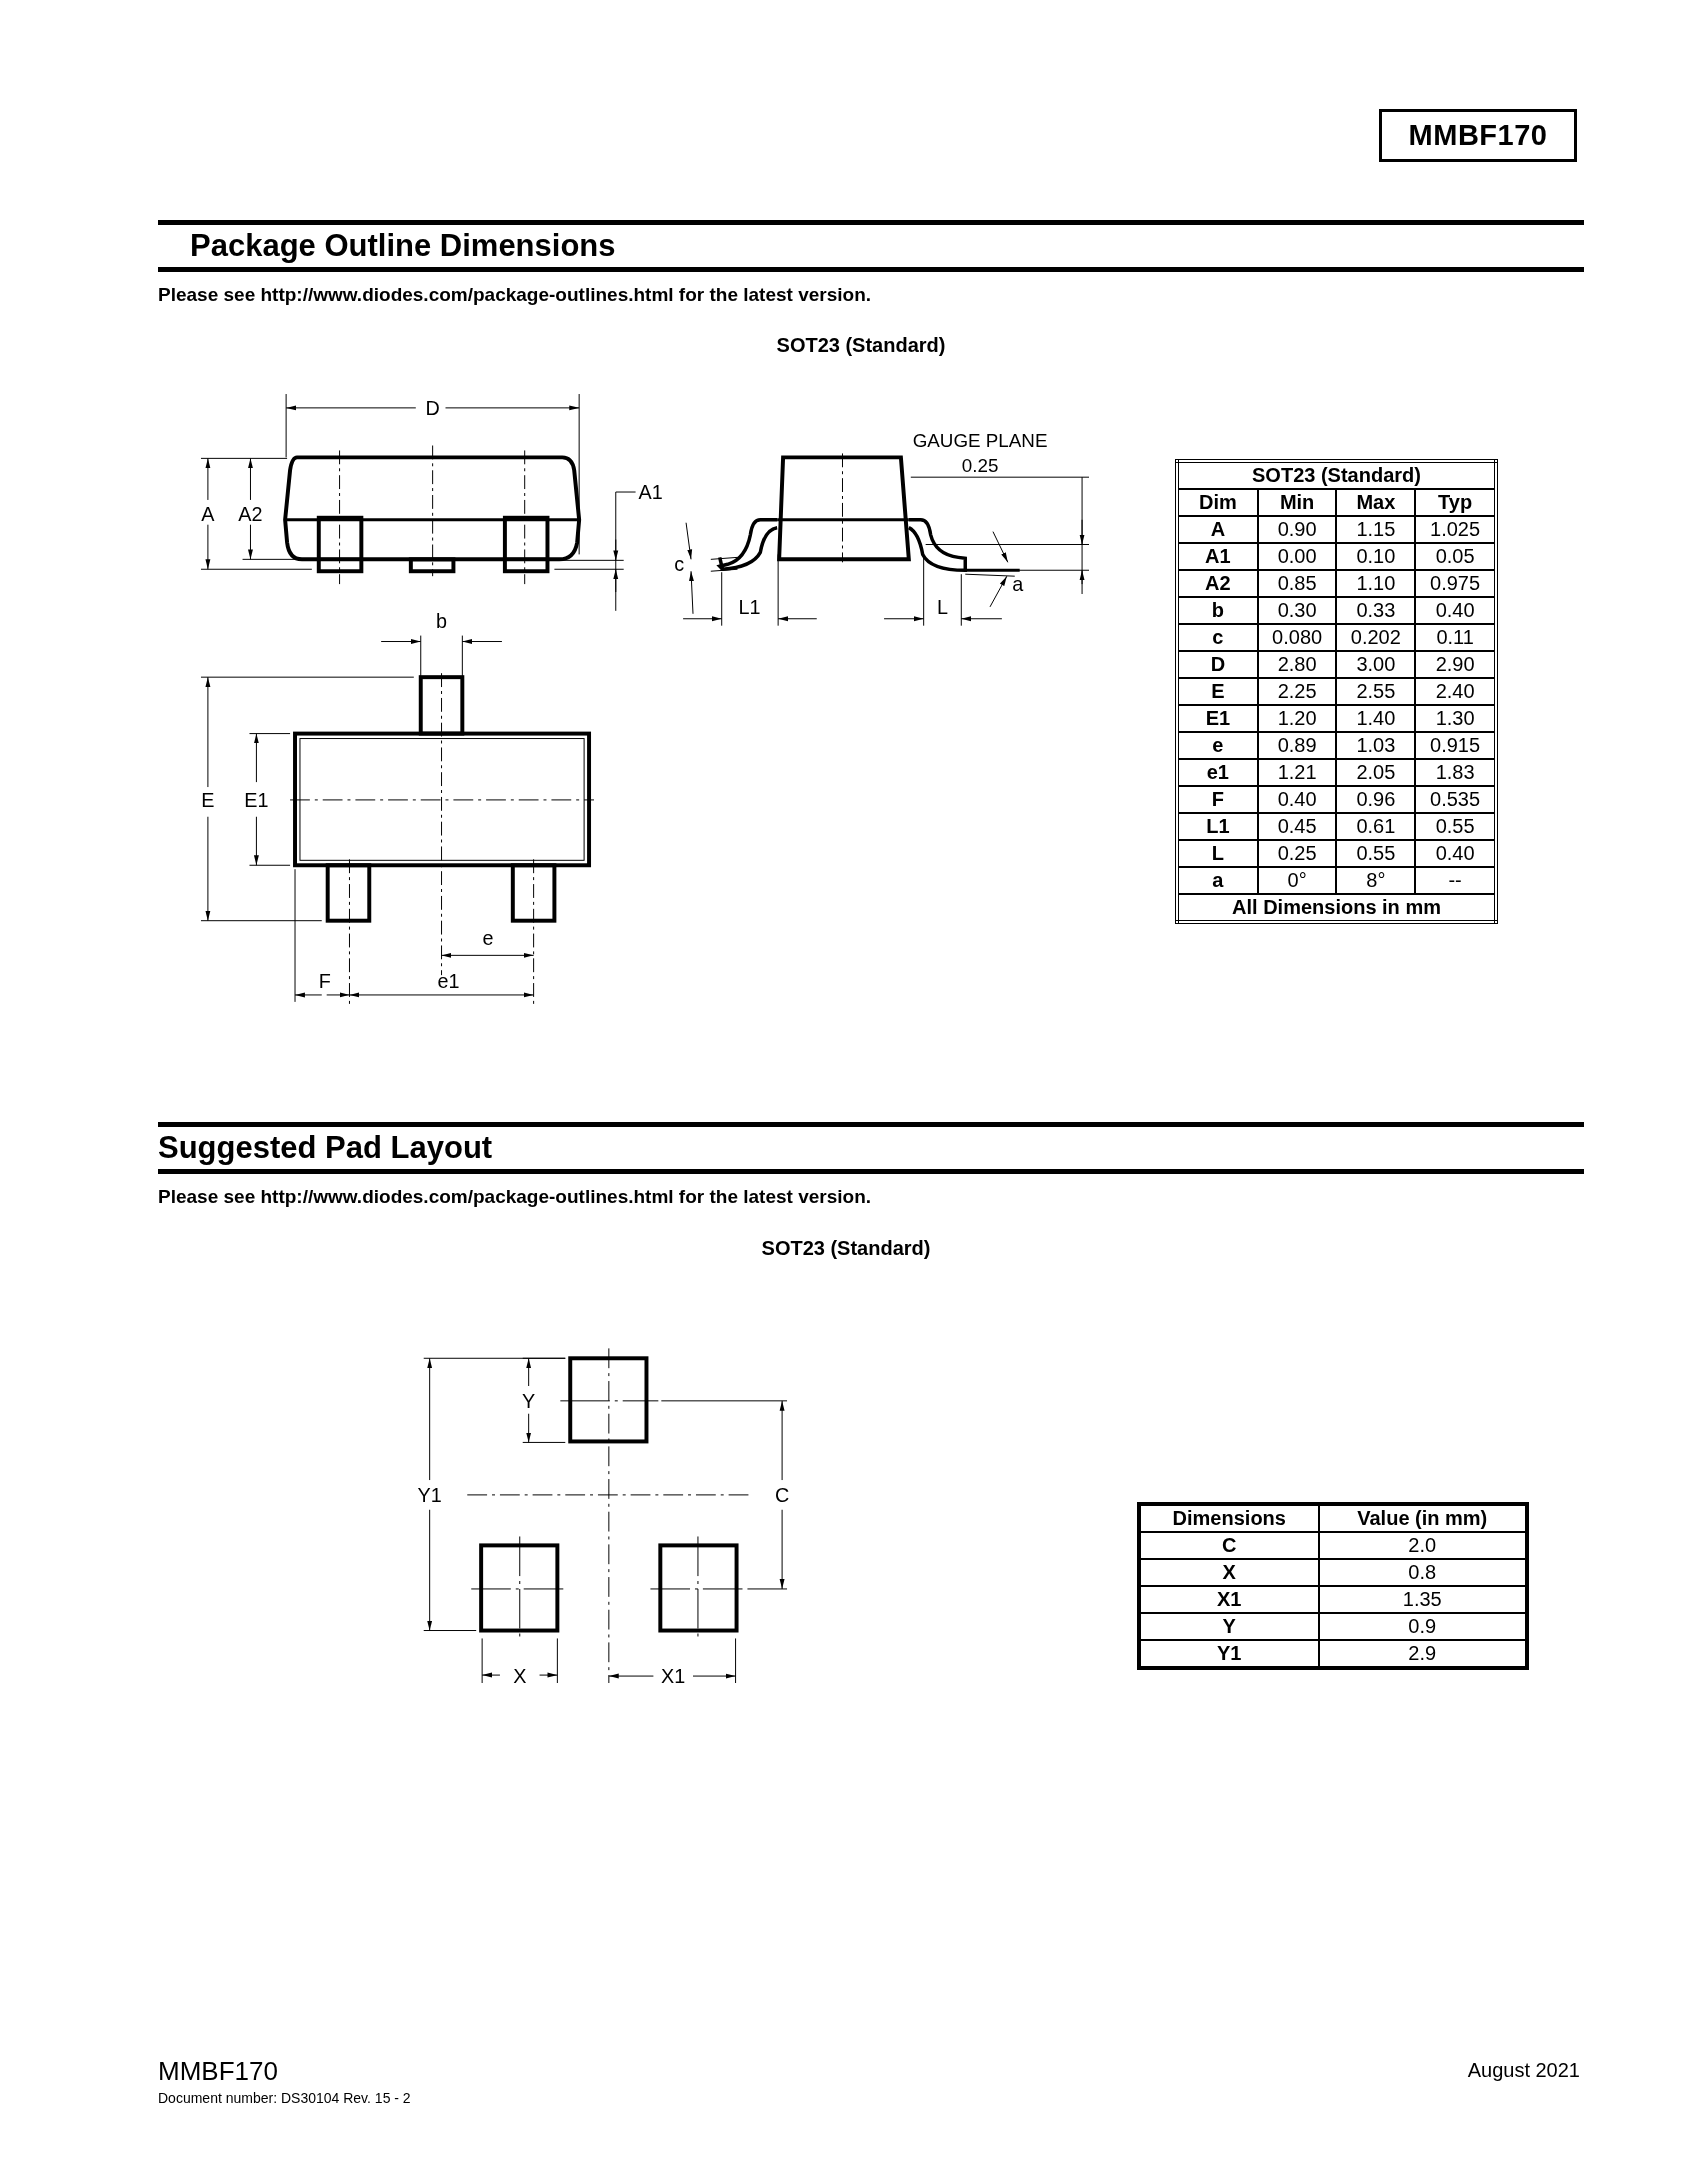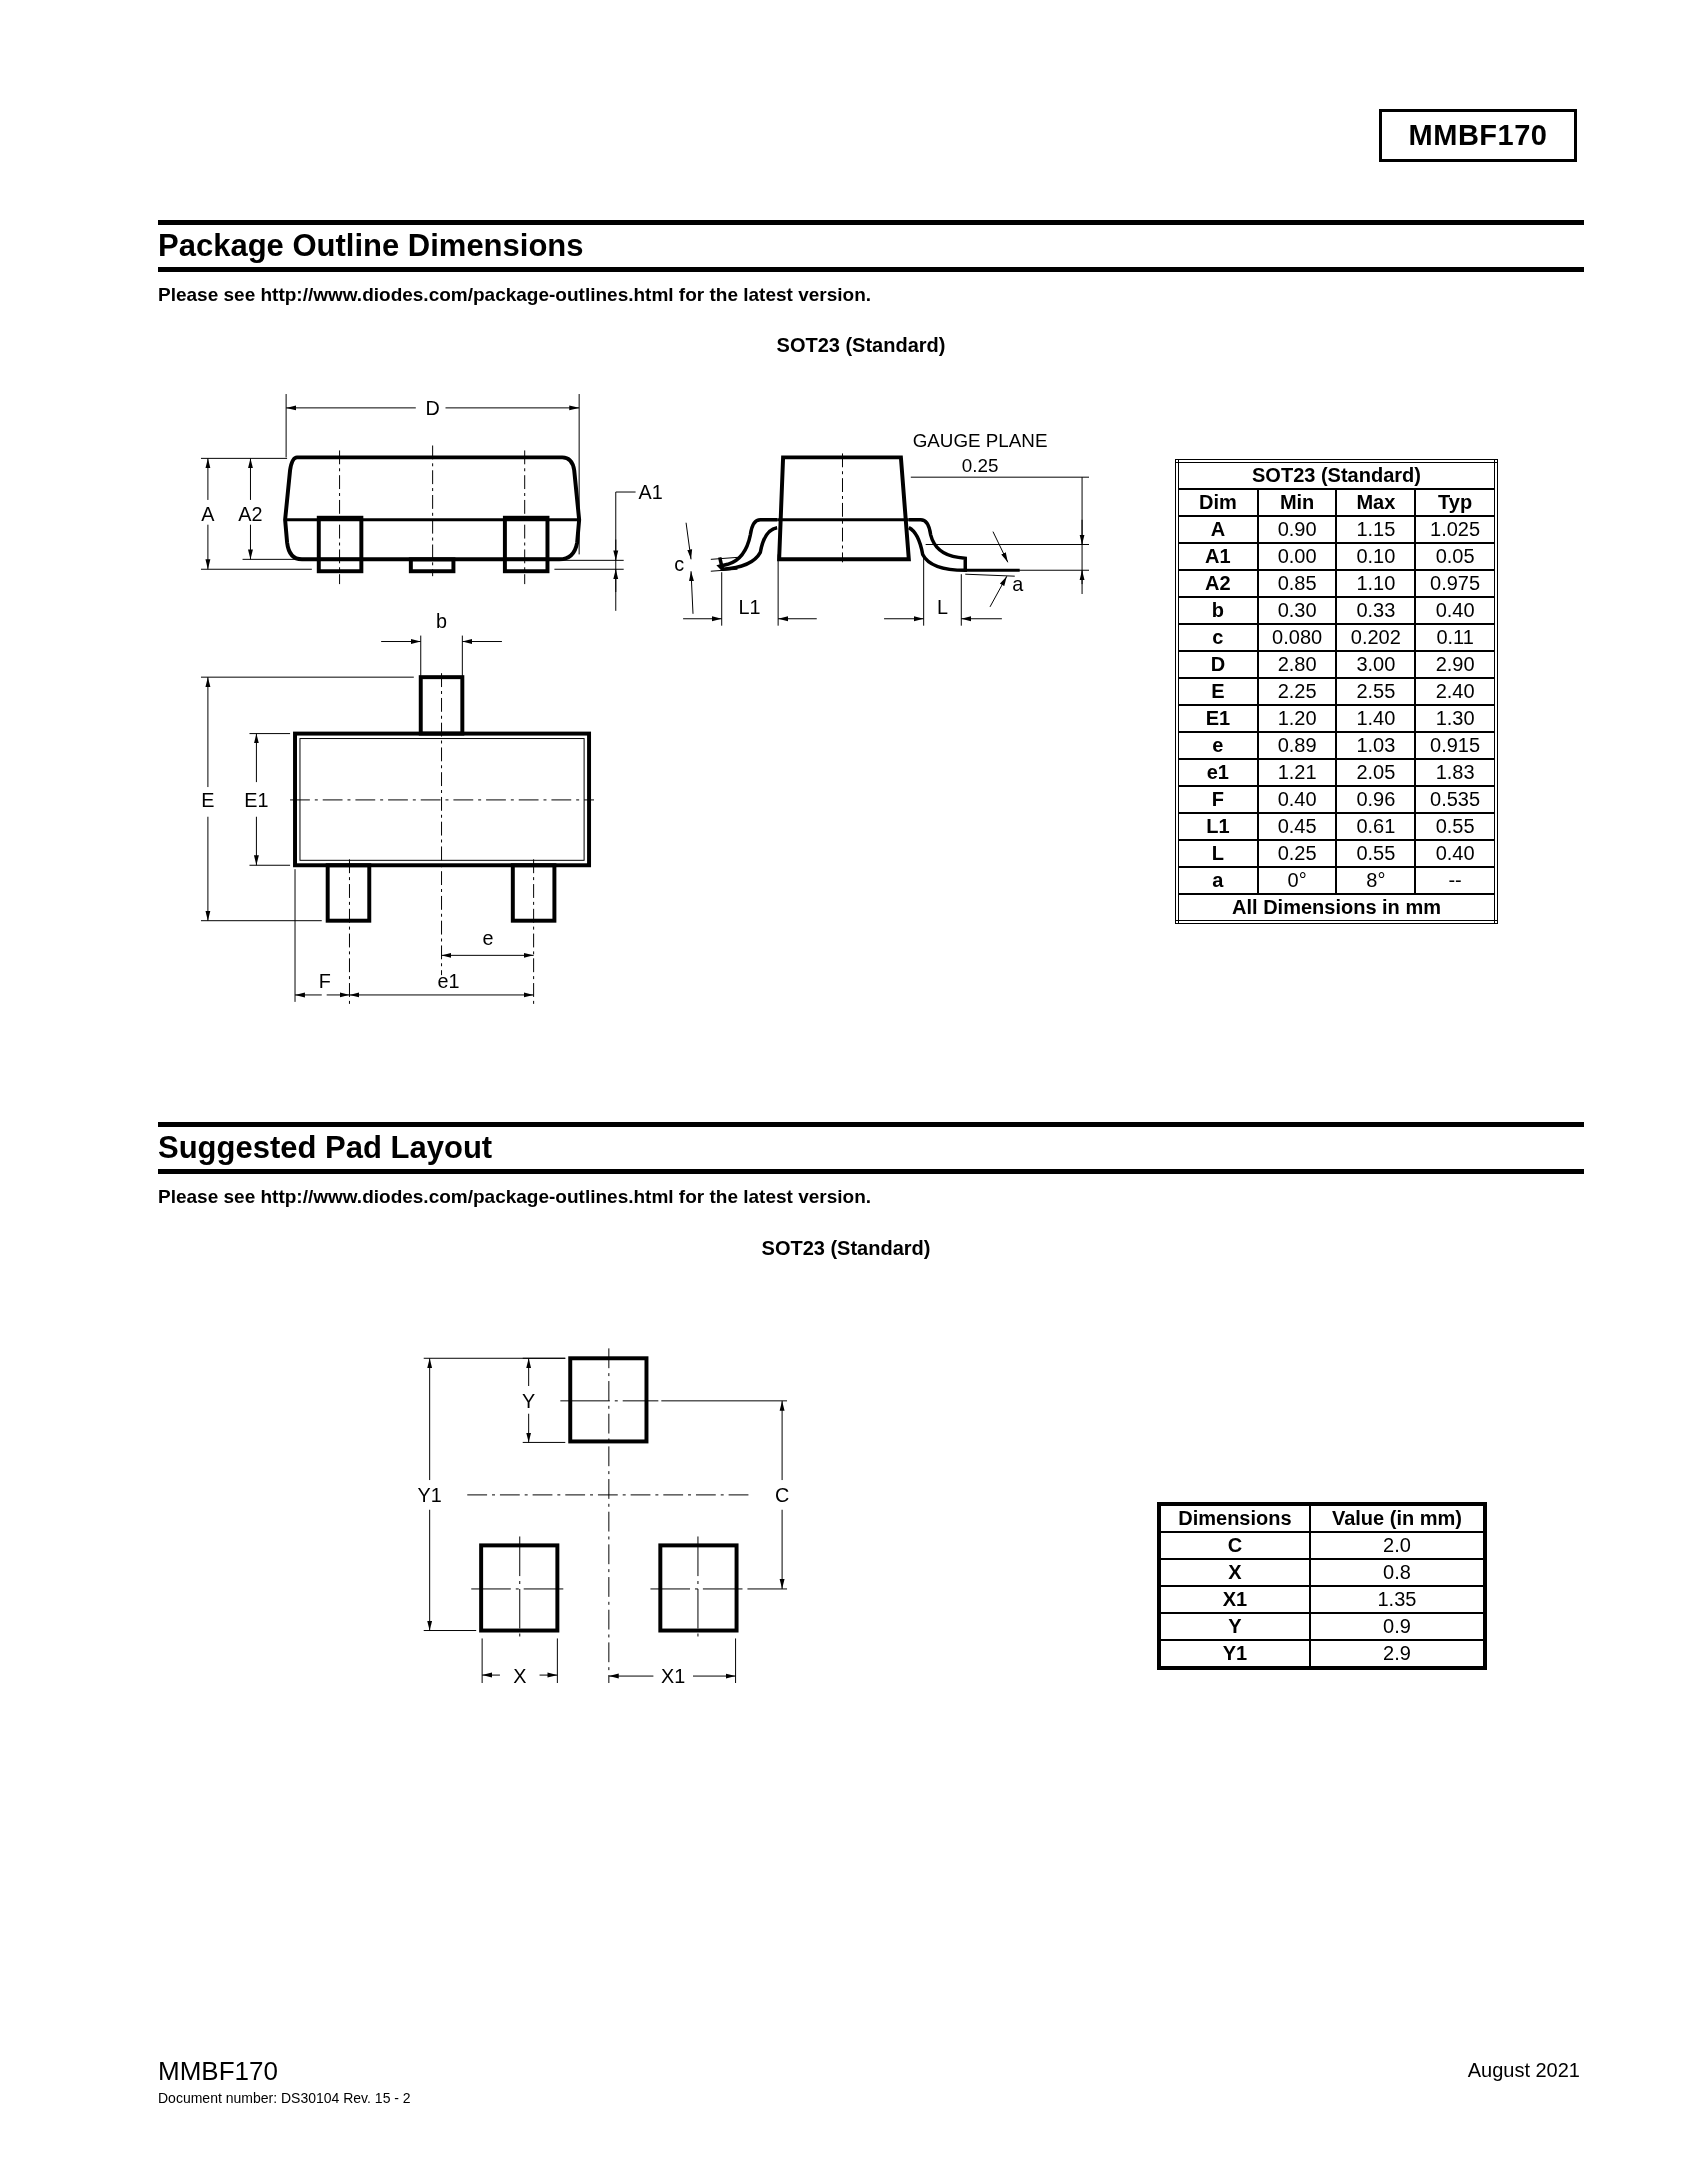--- a/index.html
+++ b/index.html
@@ -16,34 +16,34 @@
   svg text { font-family:"Liberation Sans", "DejaVu Sans", sans-serif; }
 
   table.dimtab { position:absolute; border-collapse:collapse; border:4px double #000;
                  font-size:20px; text-align:center; }
   table.dimtab td, table.dimtab th { border:2px solid #000; padding:0; height:25px; line-height:25px; }
   table.dimtab th { font-weight:bold; }
   table.dimtab td.dimname { font-weight:bold; }
   #outline-table { left:1175px; top:459px; width:323px; }
   #outline-table col.c0 { width:79px; } #outline-table col.c1 { width:77px; }
   #outline-table col.c2 { width:77px; } #outline-table col.c3 { width:79px; }
-  #pad-table { left:1137px; top:1502px; width:330px; border:4px solid #000;margin-left:20px; }
+  #pad-table { left:1137px; top:1502px; width:392px; border:4px solid #000; }
   #pad-table col.c0 { width:149px; } #pad-table col.c1 { width:173px; }
 
   .footer-part { position:absolute; left:158px; top:2056px; font-size:26px; font-weight:normal; }
   .footer-doc { position:absolute; left:158px; top:2090px; font-size:14px; }
   .footer-date { position:absolute; right:103px; top:2059px; font-size:20px; }
 </style>
 </head>
 <body>
 
 <div class="part-box">MMBF170</div>
 
 <div class="rule" style="top:220px;"></div>
-<div class="section-title" style="top:228px;">Package Outline Dimensions</div>
+<div class="section-title" style="top:228px;margin-left:32px;">Package Outline Dimensions</div>
 <div class="rule" style="top:267px;"></div>
 <div class="note" style="top:284px;">Please see http://www.diodes.com/package-outlines.html for the latest version.</div>
 <div class="caption" style="left:861px; top:334px;">SOT23 (Standard)</div>
 
 <div class="rule" style="top:1122px;"></div>
 <div class="section-title" style="top:1130px;">Suggested Pad Layout</div>
 <div class="rule" style="top:1169px;"></div>
 <div class="note" style="top:1186px;">Please see http://www.diodes.com/package-outlines.html for the latest version.</div>
 <div class="caption" style="left:846px; top:1237px;">SOT23 (Standard)</div>
 

